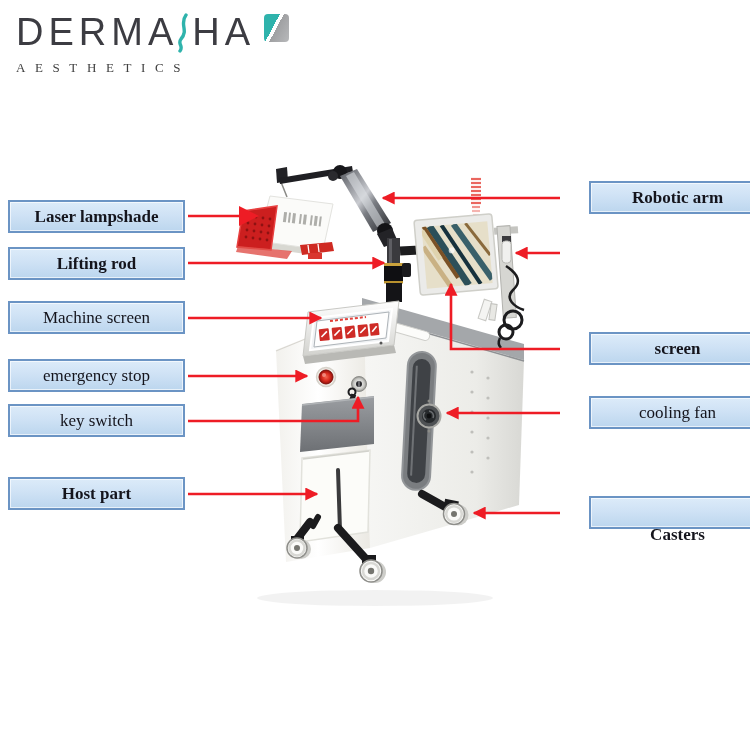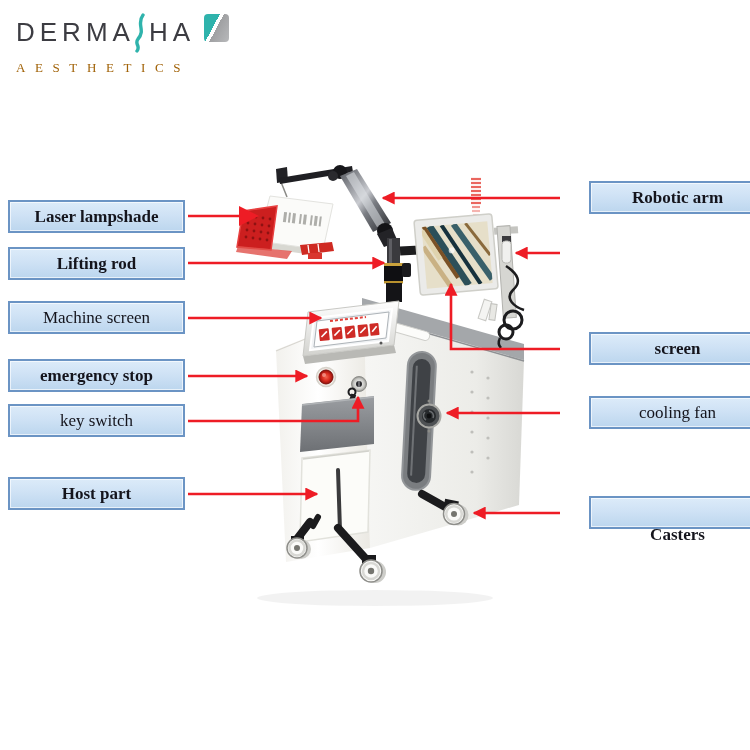--- a/index.html
+++ b/index.html
@@ -1,27 +1,27 @@
 <!DOCTYPE html>
 <html><head>
 <meta charset="utf-8">
 <style>
   html,body{margin:0;padding:0;background:#ffffff;}
   #canvas{position:relative;width:750px;height:750px;background:#ffffff;overflow:hidden;
           font-family:"Liberation Sans",sans-serif;}
   
   .logo{position:absolute;left:16px;top:12px;}
   .logo-row{display:flex;align-items:flex-start;}
-  .wm{font-family:"Liberation Sans",sans-serif;font-size:26px;line-height:40px;
+  .wm{font-family:"Liberation Sans",sans-serif;font-size:38px;line-height:40px;
       font-weight:400;color:#3c3c42;letter-spacing:5px;}
   .wm-s{margin:1px 2px 0 -2px;}
   .badge{width:25px;height:28px;border-radius:4px;margin-left:9px;margin-top:2px;
          background:linear-gradient(118deg,#2fb3ac 0%,#2fb3ac 40%,#ffffff 40%,#ffffff 50%,#9fa0a2 50%,#b8b9bb 100%);}
   .tagline{margin-top:7px;font-family:"Liberation Serif",serif;font-size:13px;
-           letter-spacing:9.6px;color:#a16207;}
+           letter-spacing:9.6px;color:#404040;}
   
   .label{position:absolute;width:173px;height:29px;border:2px solid #6b94c4;
          background:linear-gradient(180deg,#dcebf9 0%,#cfe2f5 45%,#bcd6ee 100%);
          box-shadow:inset 0 0 0 1px rgba(255,255,255,.65);
          display:flex;align-items:center;justify-content:center;
          font-family:"Liberation Serif",serif;font-size:17px;color:#14141c;}
   .label.left{left:8px;justify-content:center;}
   .label.right{left:589px;}
   .abs{position:absolute;}
   svg{display:block;}
@@ -329,21 +329,21 @@
   <div class="label left" style="top:200px">
     <span style="font-weight: 700;">Laser lampshade</span>
   </div>
   <div class="label left" style="top:247px">
     <span style="font-weight: 700;">Lifting rod</span>
   </div>
   <div class="label left" style="top:301px">
     <span style="font-weight: 400;">Machine screen</span>
   </div>
   <div class="label left" style="top:359px">
-    <span style="font-weight: 700;">emergency stop</span>
+    <span style="font-weight: 400;">emergency stop</span>
   </div>
   <div class="label left" style="top:477px">
     <span style="font-weight: 700;">Host part</span>
   </div>
   <div class="label left" style="top:404px">
     <span style="font-weight: 400;">key switch</span>
   </div>
 
   <div class="label right" style="top:181px">
     <span style="font-weight: 700;">Robotic arm</span>

